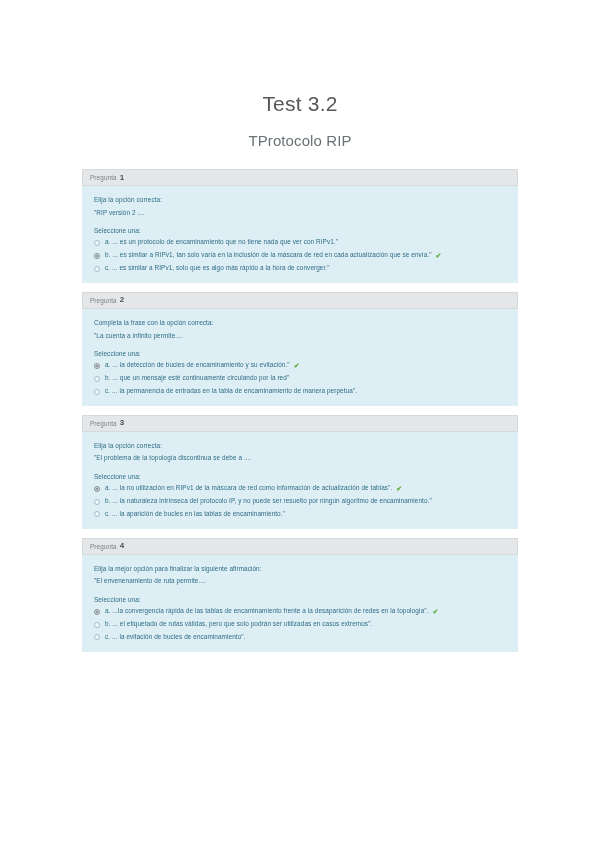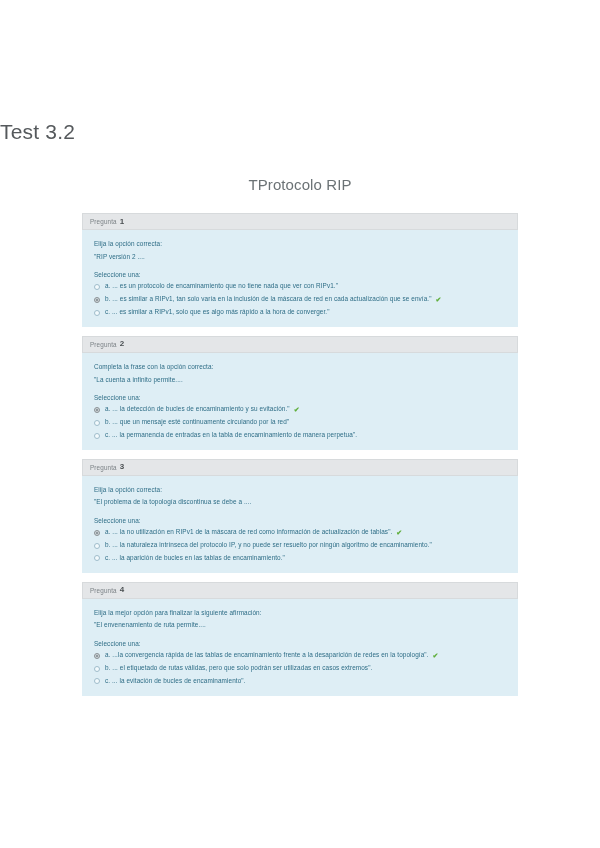--- a/index.html
+++ b/index.html
@@ -15,34 +15,34 @@
     overflow: hidden;
   }
   .page {
     width: 600px;
     height: 848px;
     position: relative;
     background: #ffffff;
     box-sizing: border-box;
   }
   .doc-title {
-    text-align: left;
+    text-align: center;
     font-size: 21px;
     font-weight: 400;
     color: #55595c;
     margin: 0;
-    padding-top: 120px;
+    padding-top: 92px;
     letter-spacing: 0.2px;
   }
   .doc-subtitle {
     text-align: center;
     font-size: 15px;
     font-weight: 400;
     color: #6b7275;
-    margin: 16px;
+    margin: 0;
     padding-top: 16px;
     letter-spacing: 0.1px;
   }
   .quiz {
     margin-top: 20px;
     padding: 0 82px 0 82px;
   }
   .question-block {
     margin-bottom: 9px;
   }

